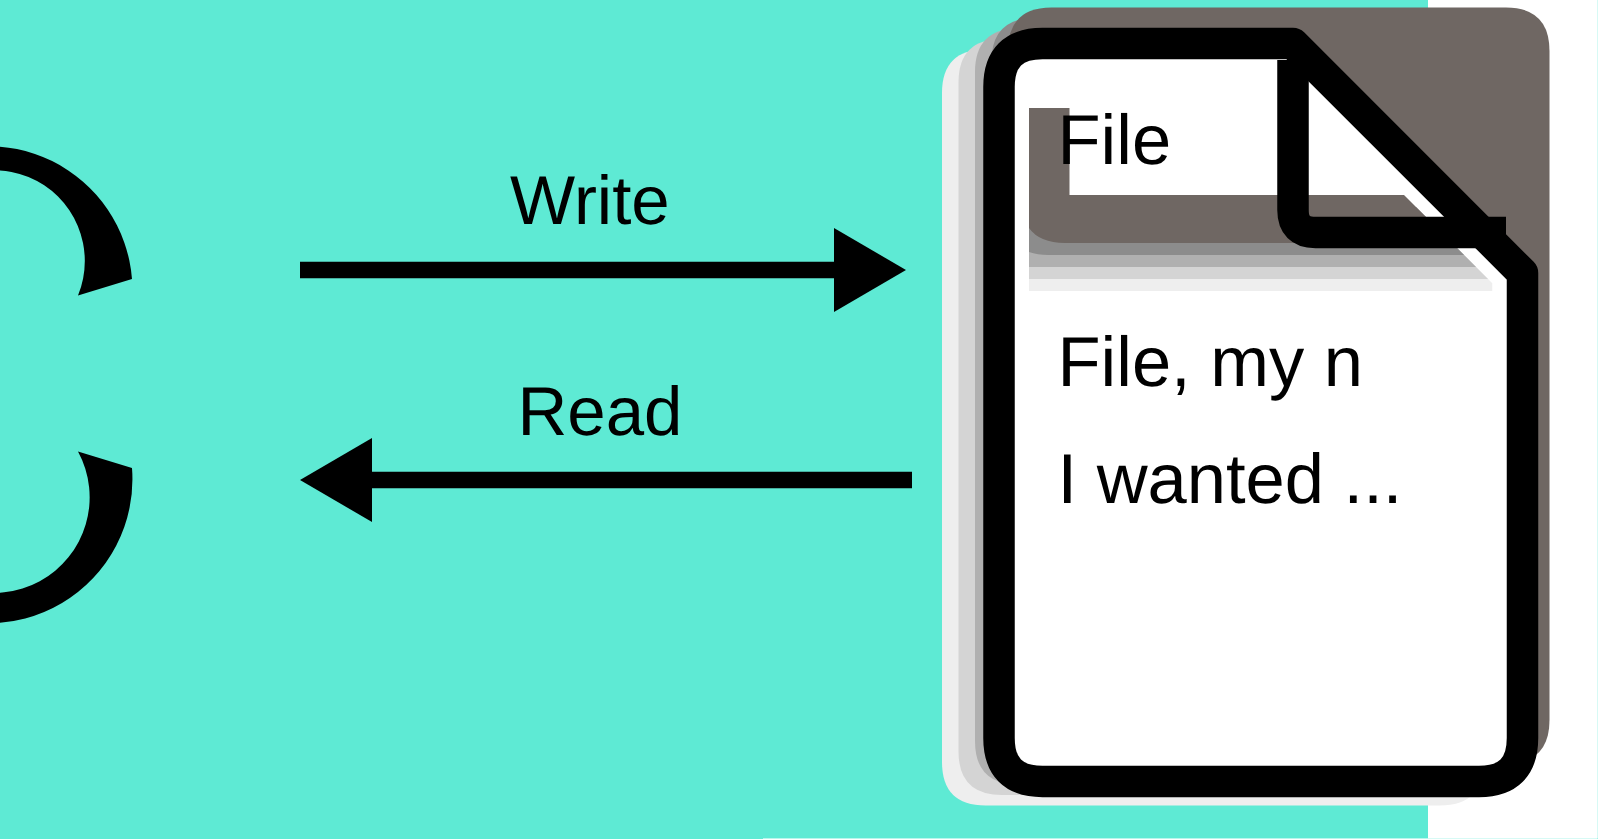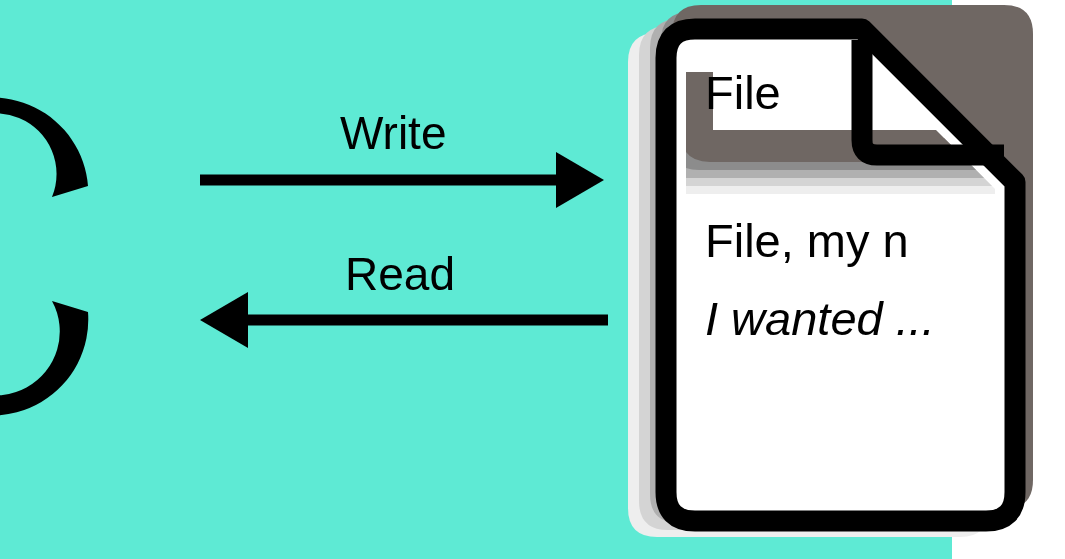--- a/index.html
+++ b/index.html
@@ -56,21 +56,20 @@
   }
   #doc-line-1 {
     left: 705px;
     top: 213px;
     font-size: 47px;
   }
   #doc-line-2 {
     left: 705px;
     top: 291px;
     font-size: 47px;
-    font-style: italic;
   }
   .clip-box {
     position: absolute;
     left: 686px;
     top: 48px;
     width: 302px;
     height: 430px;
     overflow: hidden;
     pointer-events: none;
   }

